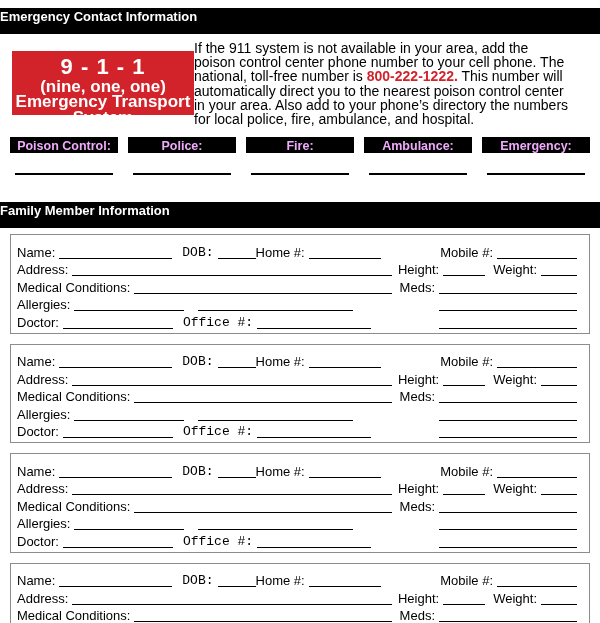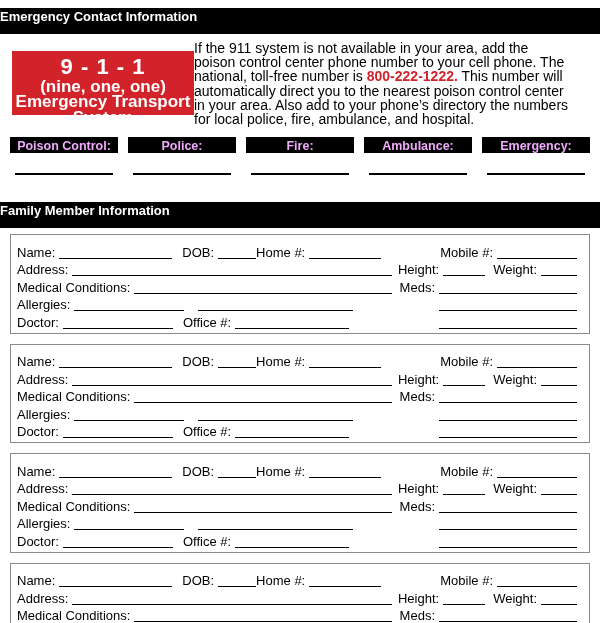--- a/index.html
+++ b/index.html
@@ -66,21 +66,21 @@
   .member {
     margin: 0 10px 10px 10px;
     border: 1px solid #8c8c8c;
     padding: 6px 12px 4px 6px;
   }
   .frow { display: flex; align-items: flex-end; height: 17.5px; font-size: 13px; }
   .lbl { white-space: nowrap; padding-right: 4px; line-height: 13px; }
   .ln { border-bottom: 1px solid #000; height: 0; flex: 0 0 auto; }
   .grow { flex: 1 1 auto; }
   .ml6 { margin-left: 6px; } .ml8 { margin-left: 8px; }
-  .ml10 { margin-left: 10px; } .ml12 { }
+  .ml10 { margin-left: 10px; font-family: Liberation Mono, monospace; } .ml12 { }
   .ml14 { margin-left: 14px; } .mla { margin-left: auto; }
   .w113 { width: 113px; } .w38 { width: 38px; } .w72 { width: 72px; }
   .w80 { width: 80px; } .w42 { width: 42px; } .w36 { width: 36px; }
   .w138 { width: 138px; } .w110 { width: 110px; } .w155 { width: 155px; }
   .w114 { width: 114px; }
 </style>
 </head>
 <body>
 
 <div class="bar bar-top">

